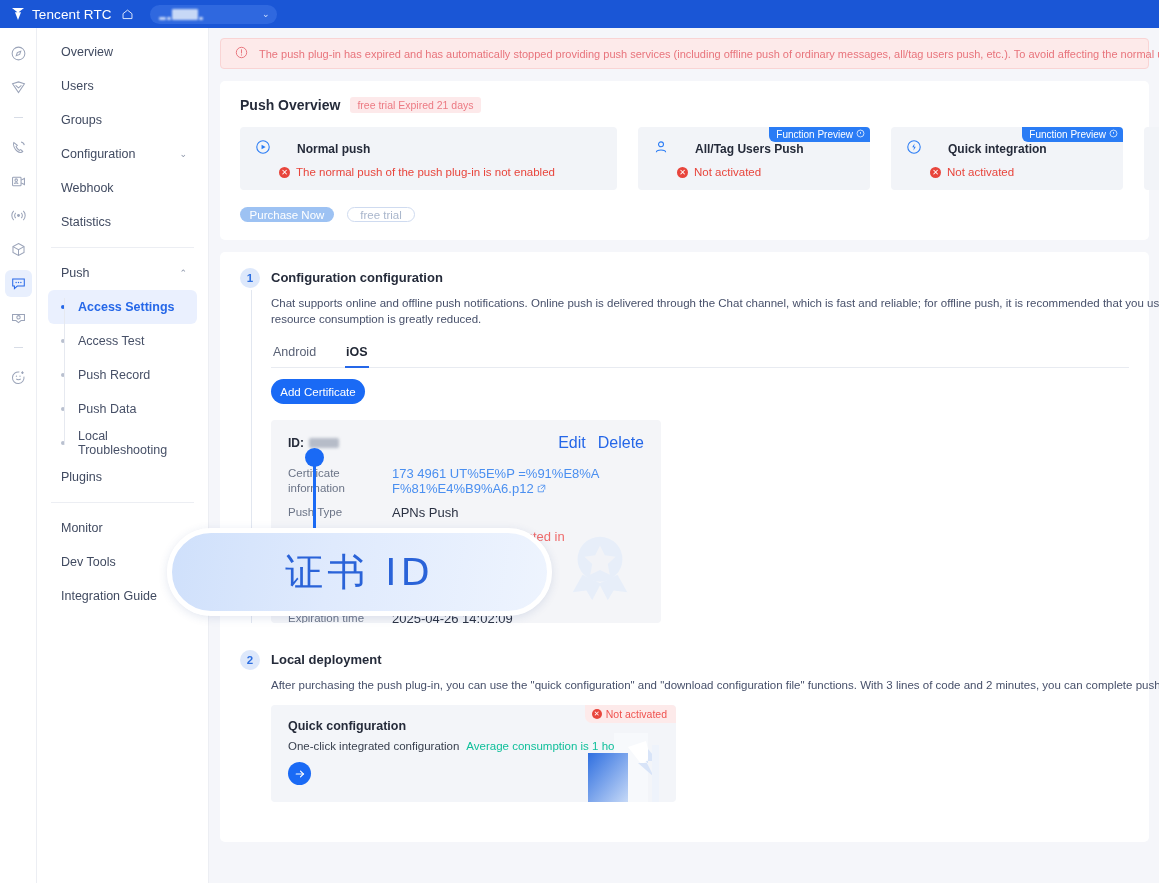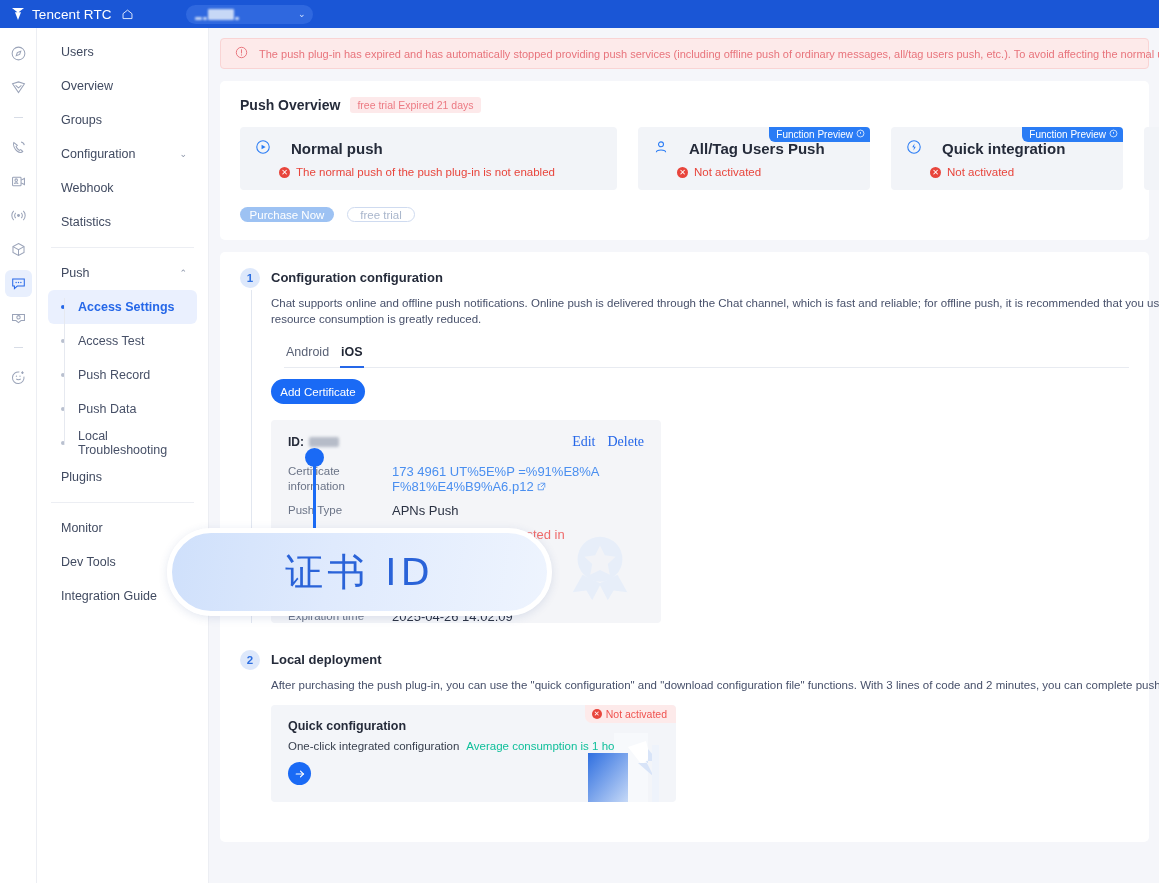--- a/index.html
+++ b/index.html
@@ -8,21 +8,21 @@
     font-family: "Liberation Sans", sans-serif;
     background: #f5f6fa;
     font-size: 12px;
     color: #31394d;
     -webkit-font-smoothing: antialiased;
   }
 
   
   .topbar {
     position: absolute; top: 0; left: 0; width: 1159px; height: 28px;
-    background: #1a56d6; display: flex; align-items: center; padding-left: 10px; gap: 36px;
+    background: #1a56d6; display: flex; align-items: center; padding-left: 10px;
   }
   .brand { display: flex; align-items: center; gap: 6px; }
   .brand-logo { width: 16px; height: 16px; }
   .brand-name { color: #fff; font-size: 13.5px; letter-spacing: .1px; }
   .home-icon { margin-left: 3px; display: flex; }
   .proj-select {
     margin-left: 16px; width: 127px; height: 19px; border-radius: 10px;
     background: #2f68df; display: flex; align-items: center;
     justify-content: space-between; padding: 0 7px 0 9px;
   }
@@ -87,21 +87,21 @@
 
   .cards-row { display: flex; gap: 21px; }
   .ov-card {
     background: #f2f4f8; border-radius: 4px; height: 63px; padding: 12px 15px;
     position: relative; flex: none;
   }
   .ov-card.c1 { width: 377px; }
   .ov-card.c2 { width: 232px; }
   .ov-card.c3 { width: 232px; }
   .ov-card.c4 { width: 232px; }
-  .ov-title { display: flex; align-items: center; gap: 20px; font-size: 15px; font-weight: bold; color: #252b3a; }
+  .ov-title { display: flex; align-items: center; gap: 26px; font-size: 12px; font-weight: bold; color: #252b3a; }
   .ov-sub { display: flex; align-items: center; gap: 6px; margin-top: 8px; padding-left: 24px; color: #e8453c; font-size: 11.5px; }
   .err-dot {
     width: 11px; height: 11px; border-radius: 50%; background: #e8453c; color: #fff;
     font-size: 8px; display: flex; align-items: center; justify-content: center;
     font-family: "Liberation Sans", sans-serif; flex: none;
   }
   .preview-tag {
     position: absolute; top: 0; right: 0; background: #2a7cf5; color: #fff;
     font-size: 10px; padding: 2px 5px 2px 7px; border-radius: 0 4px 0 6px;
     display: flex; align-items: center; gap: 3px;
@@ -120,42 +120,42 @@
   .step-line { position: absolute; left: 11px; top: 22px; bottom: 0; width: 1px; background: #e2e7f0; }
   .step-num {
     position: absolute; left: 0; top: 0; width: 20px; height: 20px; border-radius: 50%;
     background: #dde8fb; color: #2e6fe0; font-size: 11.5px; font-weight: bold;
     display: flex; align-items: center; justify-content: center;
   }
   .step-title { font-size: 13px; font-weight: bold; color: #252b3a; line-height: 20px; }
   .step-desc { font-size: 11.5px; color: #4b5costume; }
   .step-desc { font-size: 11.5px; color: #47506a; margin-top: 7px; line-height: 16px; white-space: nowrap; }
 
-  .tabs { display: flex; gap: 12px; border-bottom: 1px solid #e8ebf1; margin-top: 18px; padding-left: 2px; margin-left: 13px; }
+  .tabs { display: flex; gap: 30px; border-bottom: 1px solid #e8ebf1; margin-top: 18px; padding-left: 2px; }
   .tab { font-size: 12.5px; color: #5a6276; padding-bottom: 8px; position: relative; }
   .tab.active { color: #1f2533; font-weight: bold; }
   .tab.active:after {
     content: ''; position: absolute; left: -1px; right: -1px; bottom: -1px;
     height: 2px; background: #2567e8;
   }
   .add-cert {
     margin-top: 11px; width: 94px; height: 25px; border-radius: 13px;
     background: #1a6af5; color: #fff; font-size: 11.5px;
     display: flex; align-items: center; justify-content: center;
   }
 
   .cert-card {
     margin-top: 16px; width: 390px; height: 203px; background: #f4f5f8;
     border-radius: 4px; padding: 14px 17px; position: relative; overflow: hidden;
   }
   .cert-head { display: flex; align-items: center; justify-content: space-between; }
   .cert-id { display: flex; align-items: center; gap: 5px; font-size: 12px; font-weight: bold; color: #252b3a; }
   .blur-chip { display: inline-block; background: #b6bcc8; height: 10px; border-radius: 2px; filter: blur(1.4px); }
   .cert-actions { display: flex; gap: 12px; }
-  .cert-actions span { color: #2567e8; font-size: 14px; font-family: Liberation Serif, serif; }
+  .cert-actions span { color: #2567e8; font-size: 16px; }
   .cert-rows { margin-top: 14px; }
   .cert-row { display: flex; margin-bottom: 9px; }
   .cert-label { width: 104px; flex: none; color: #6b7487; font-size: 11.5px; line-height: 15px; }
   .cert-val { font-size: 13px; color: #2b3243; line-height: 15px; }
   .cert-val.link { color: #4a8ff0; word-break: break-all; width: 210px; }
   .cert-val.warn { color: #ef6b6b; line-height: 15px; }
   .badge-deco {
     position: absolute; right: 22px; bottom: 14px; opacity: .5;
   }
 
@@ -294,24 +294,24 @@
         <circle cx="7.6" cy="8.4" r=".8" fill="currentColor" stroke="none"></circle>
         <circle cx="11.8" cy="8.4" r=".8" fill="currentColor" stroke="none"></circle>
         <path d="M7.4 11.6 C8.6 13 11.4 13 12.6 11.6"></path>
         <path d="M14.6 2.6 V6 M13 4.3 H16.2"></path>
       </svg>
   </div>
 </div>
 
 <div class="sidebar">
   <div class="nav-item">
+    <span>Overview</span>
+  </div>
+  <div class="nav-item">
     <span>Users</span>
-  </div>
-  <div class="nav-item">
-    <span>Overview</span>
   </div>
   <div class="nav-item">
     <span>Groups</span>
   </div>
   <div class="nav-item">
     <span>Configuration</span>
     <span class="chev">⌄</span>
   </div>
   <div class="nav-item">
     <span>Webhook</span>

